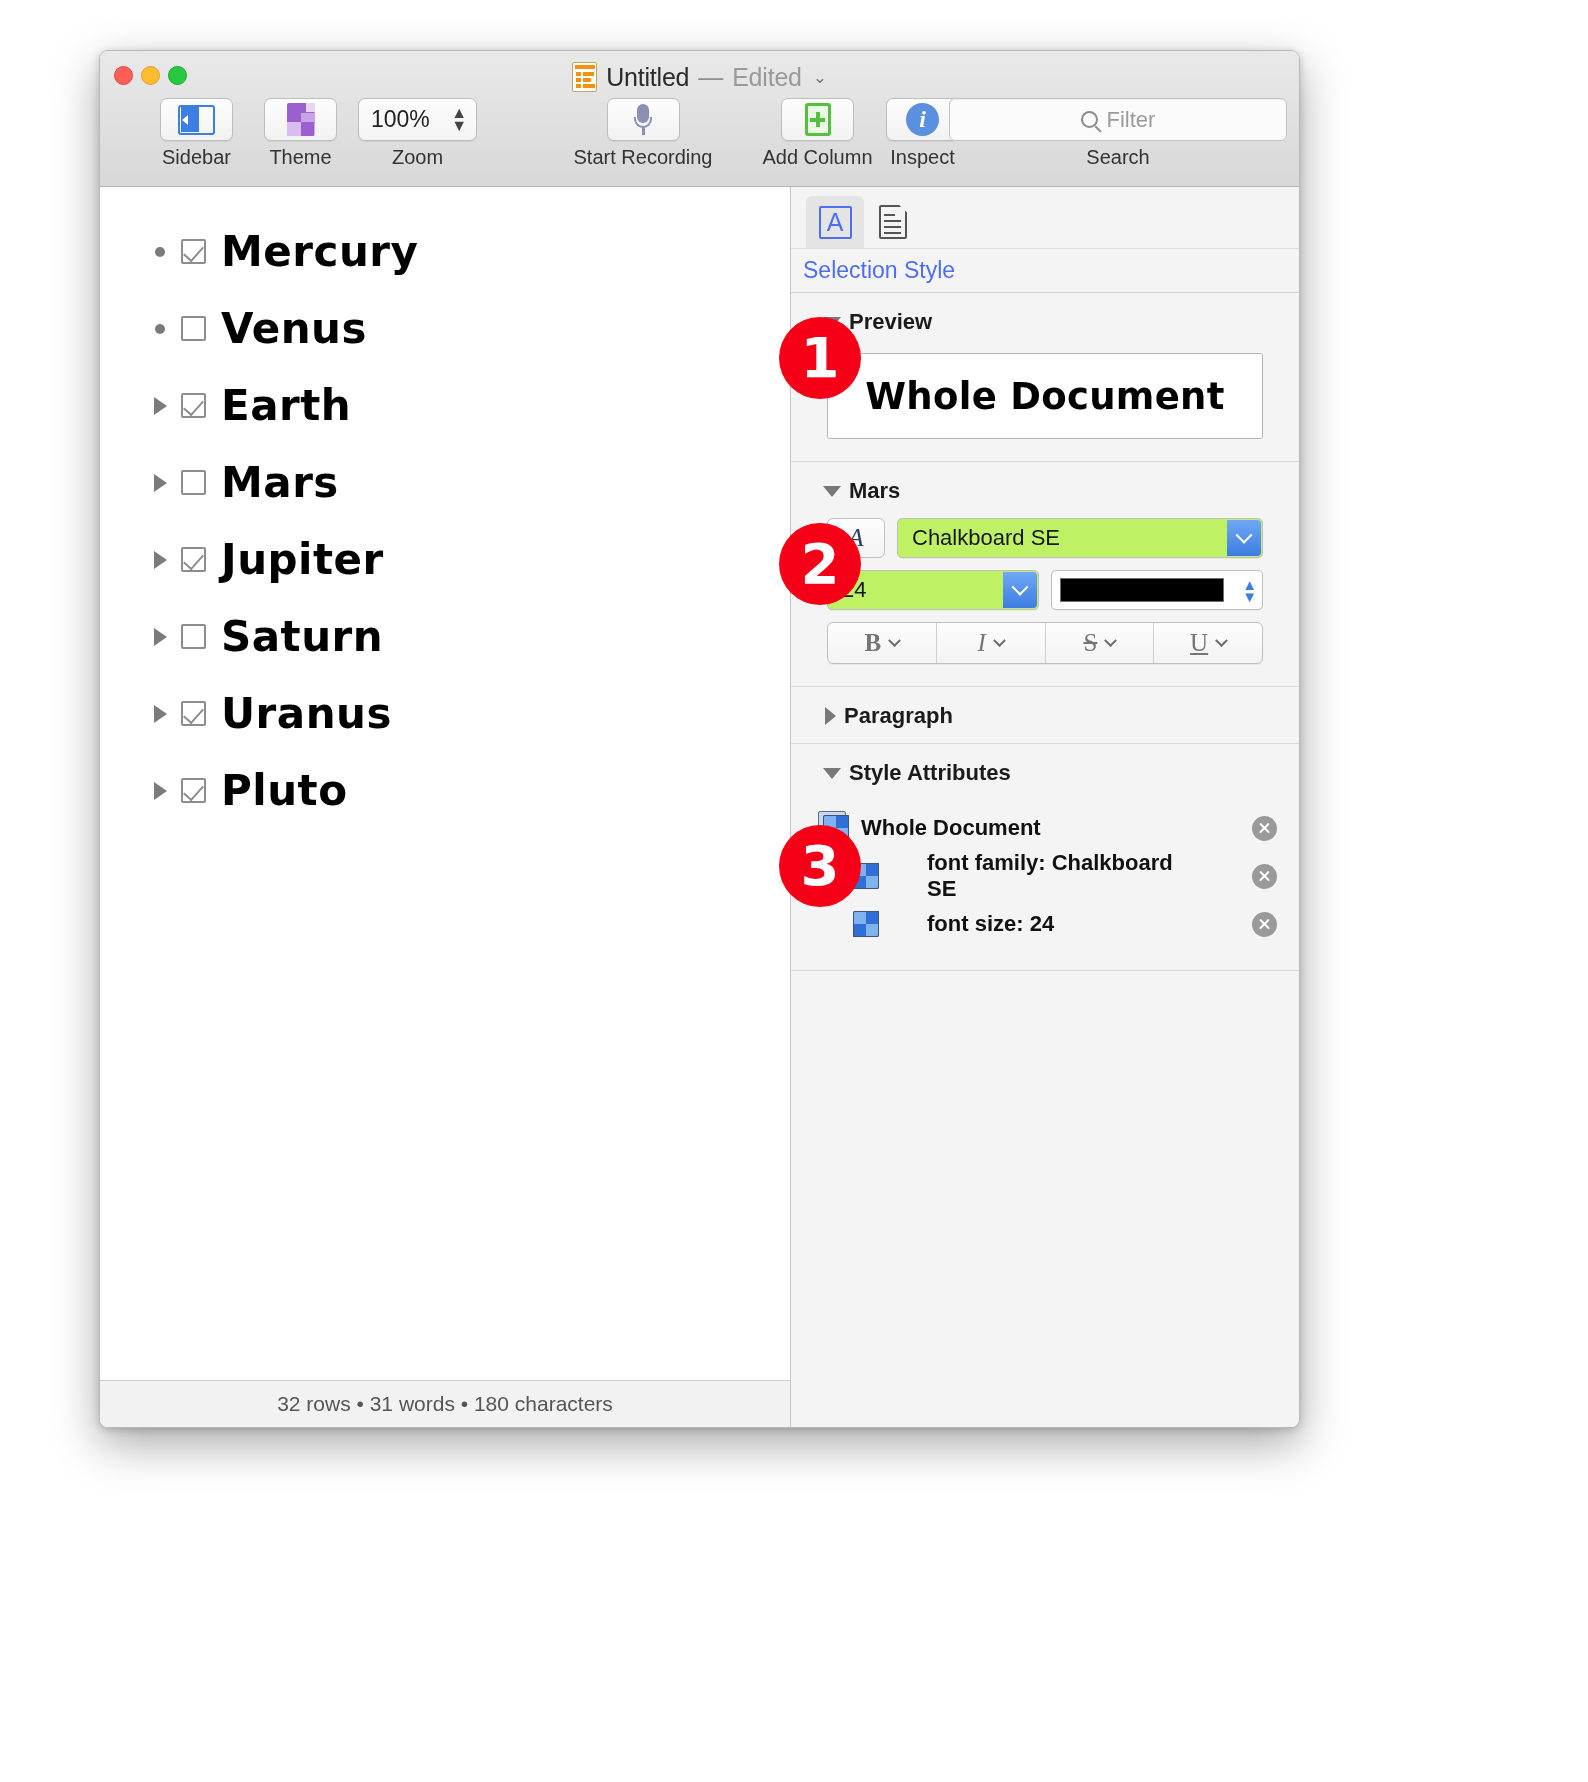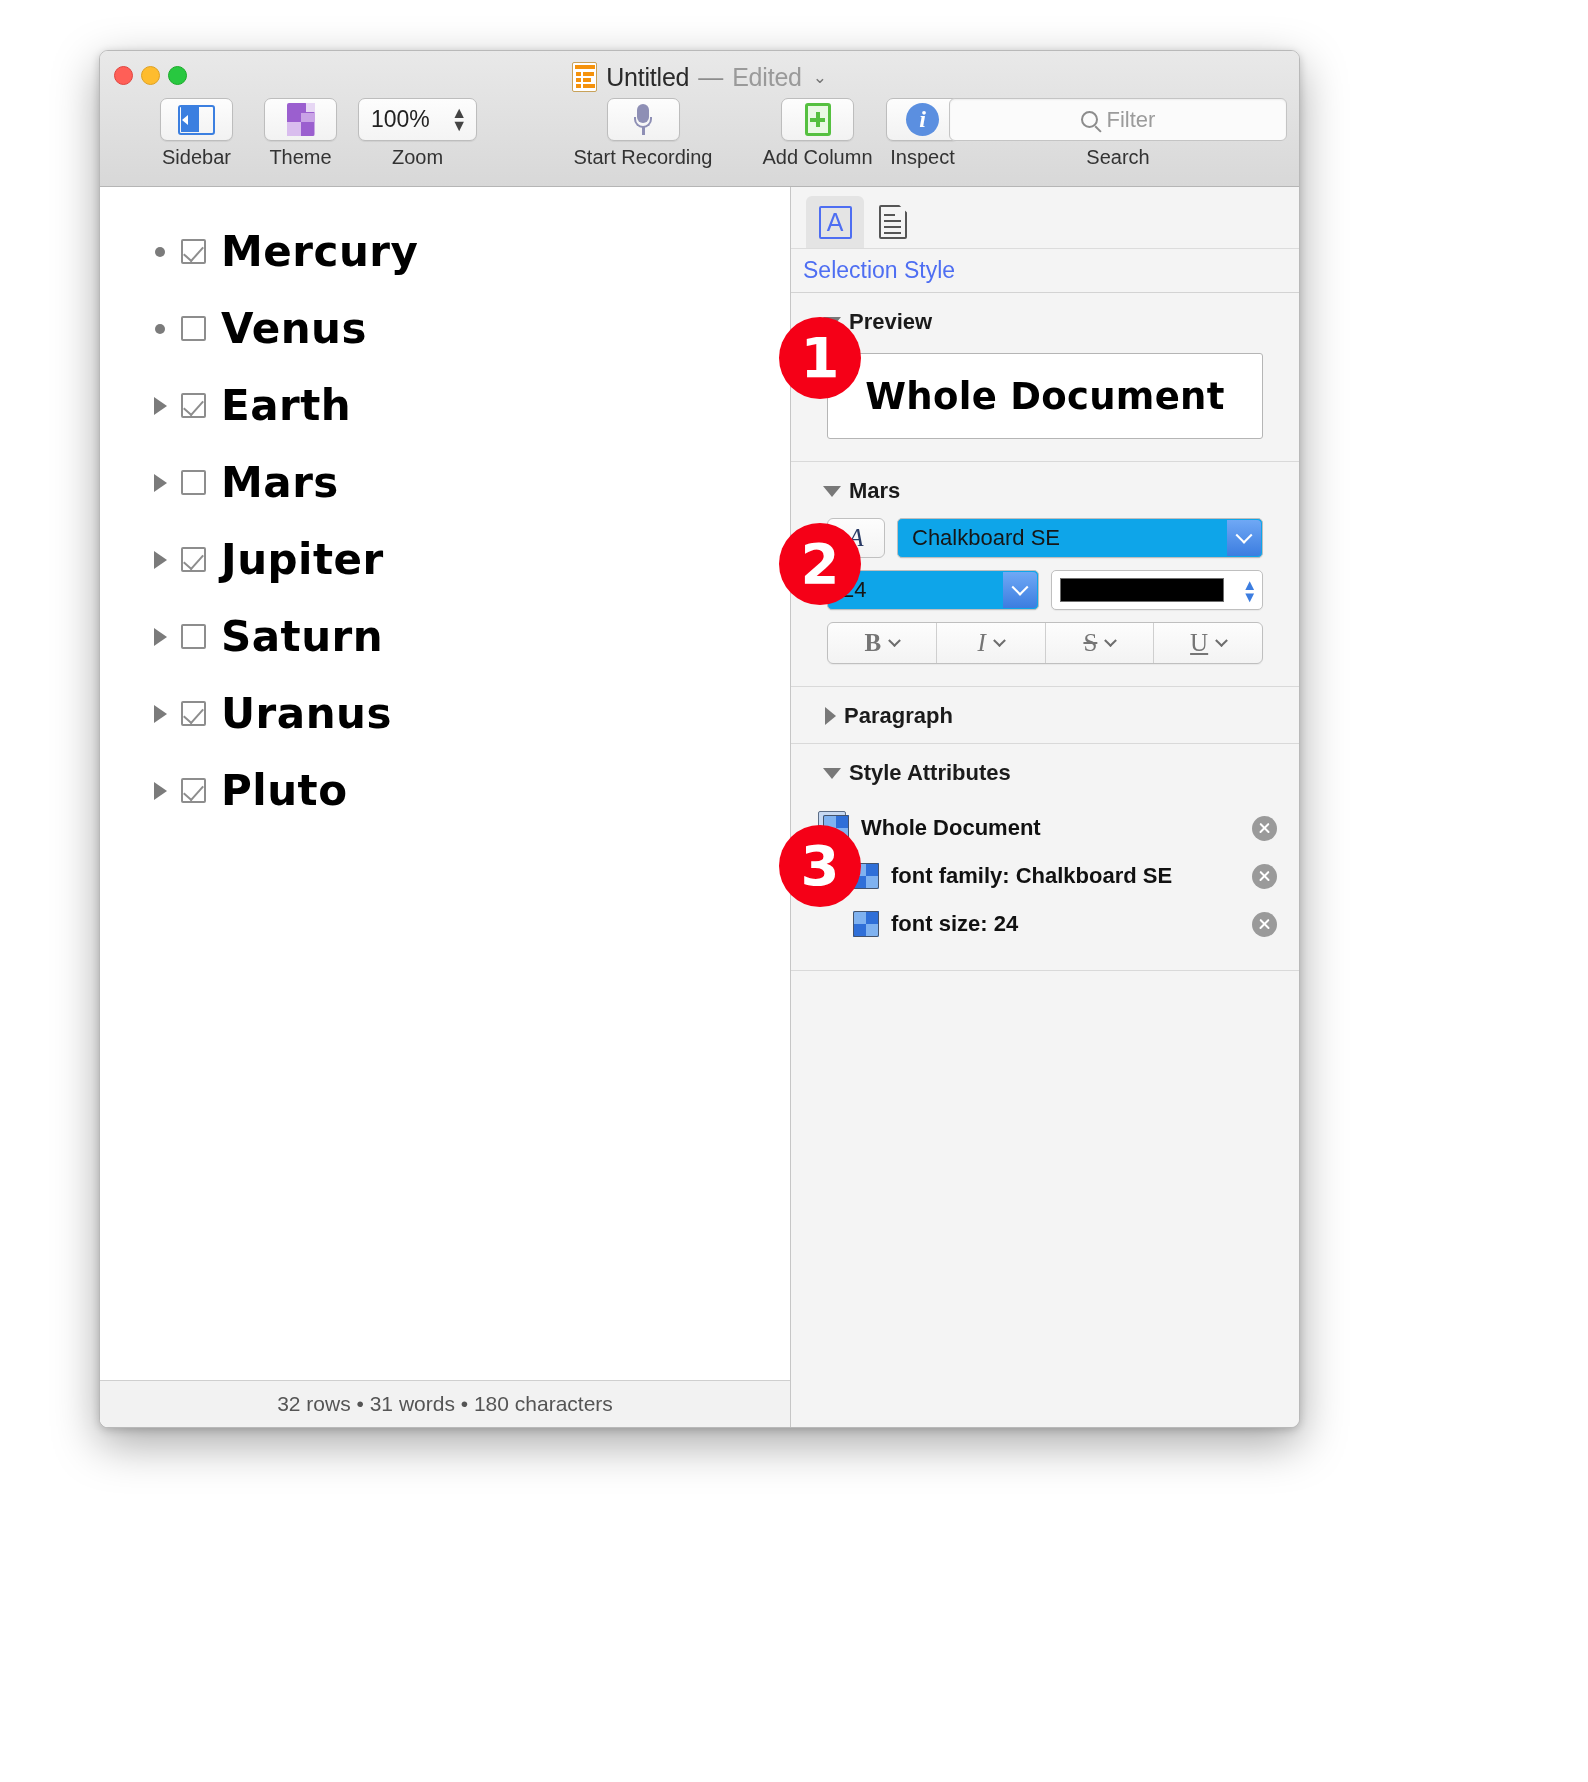--- a/index.html
+++ b/index.html
@@ -231,21 +231,21 @@
   .font-rows { padding:0 36px 22px 36px; }
   .frow { display:flex; align-items:center; gap:12px; margin-bottom:12px; }
   .btn-Aserif {
     width:58px;height:40px; border-radius:6px;
     background:linear-gradient(to bottom,#fdfdfd,#f3f3f3); border:1px solid #c0c0c0;
     display:flex;align-items:center;justify-content:center;
     font-family:"Liberation Serif", serif; font-style:italic; font-size:25px; color:#2b3c66;
   }
   .combo {
     flex:1; height:40px; border-radius:5px;
-    background:#0ea5e9; border:1px solid #bfbfbf;
+    background:#bef264; border:1px solid #bfbfbf;
     display:flex; align-items:center; position:relative;
     padding-left:14px; font-size:22px; color:#161616;
     box-shadow:0 1px 1px rgba(0,0,0,0.05);
   }
   .combo .arrow-btn {
     position:absolute; right:1px; top:1px; bottom:1px; width:34px;
     border-radius:0 4px 4px 0;
     background:linear-gradient(to bottom,#6fa8f5,#3c7de0);
     display:flex;align-items:center;justify-content:center;
   }
@@ -276,21 +276,21 @@
   .seg .g { font-size:25px; }
   .seg .bold-g { font-family:"Liberation Serif", serif; font-weight:bold; }
   .seg .it-g   { font-family:"Liberation Serif", serif; font-style:italic; }
   .seg .st-g   { font-family:"Liberation Serif", serif; text-decoration:line-through; }
   .seg .un-g   { font-family:"Liberation Serif", serif; text-decoration:underline; }
   .chev-sm { width:9px;height:9px;border-right:2.2px solid #6d6d6d;border-bottom:2.2px solid #6d6d6d;transform:rotate(45deg) translate(-2px,-2px); }
 
   .attr-list { padding:4px 0 22px 0; }
   .attr-row { display:flex; align-items:center; height:48px; padding-right:22px; }
   .attr-row.lvl0 { padding-left:32px; }
-  .attr-row.lvl1 { padding-left:62px; }
+  .attr-row.lvl1 { padding-left:62px;gap:36px; }
   .ck-icon { width:26px; height:26px; flex:none; position:relative; margin-right:12px; }
   .ck-icon .sq { position:absolute; width:50%; height:50%; }
   .ck-icon .a { left:0; top:0;  background:#7fb2f0; }
   .ck-icon .b { left:50%; top:0; background:#2f6fd8; }
   .ck-icon .c { left:0; top:50%; background:#2f6fd8; }
   .ck-icon .d { left:50%; top:50%; background:#7fb2f0; }
   .ck-icon .bd { position:absolute; inset:0; border:1.5px solid #44536b; border-radius:2px; }
   .ck-icon.stacked::before {
     content:''; position:absolute; left:-5px; top:-4px; width:26px; height:26px;
     background:#c7d9f2; border:1.5px solid #5c6d86; border-radius:2px;

